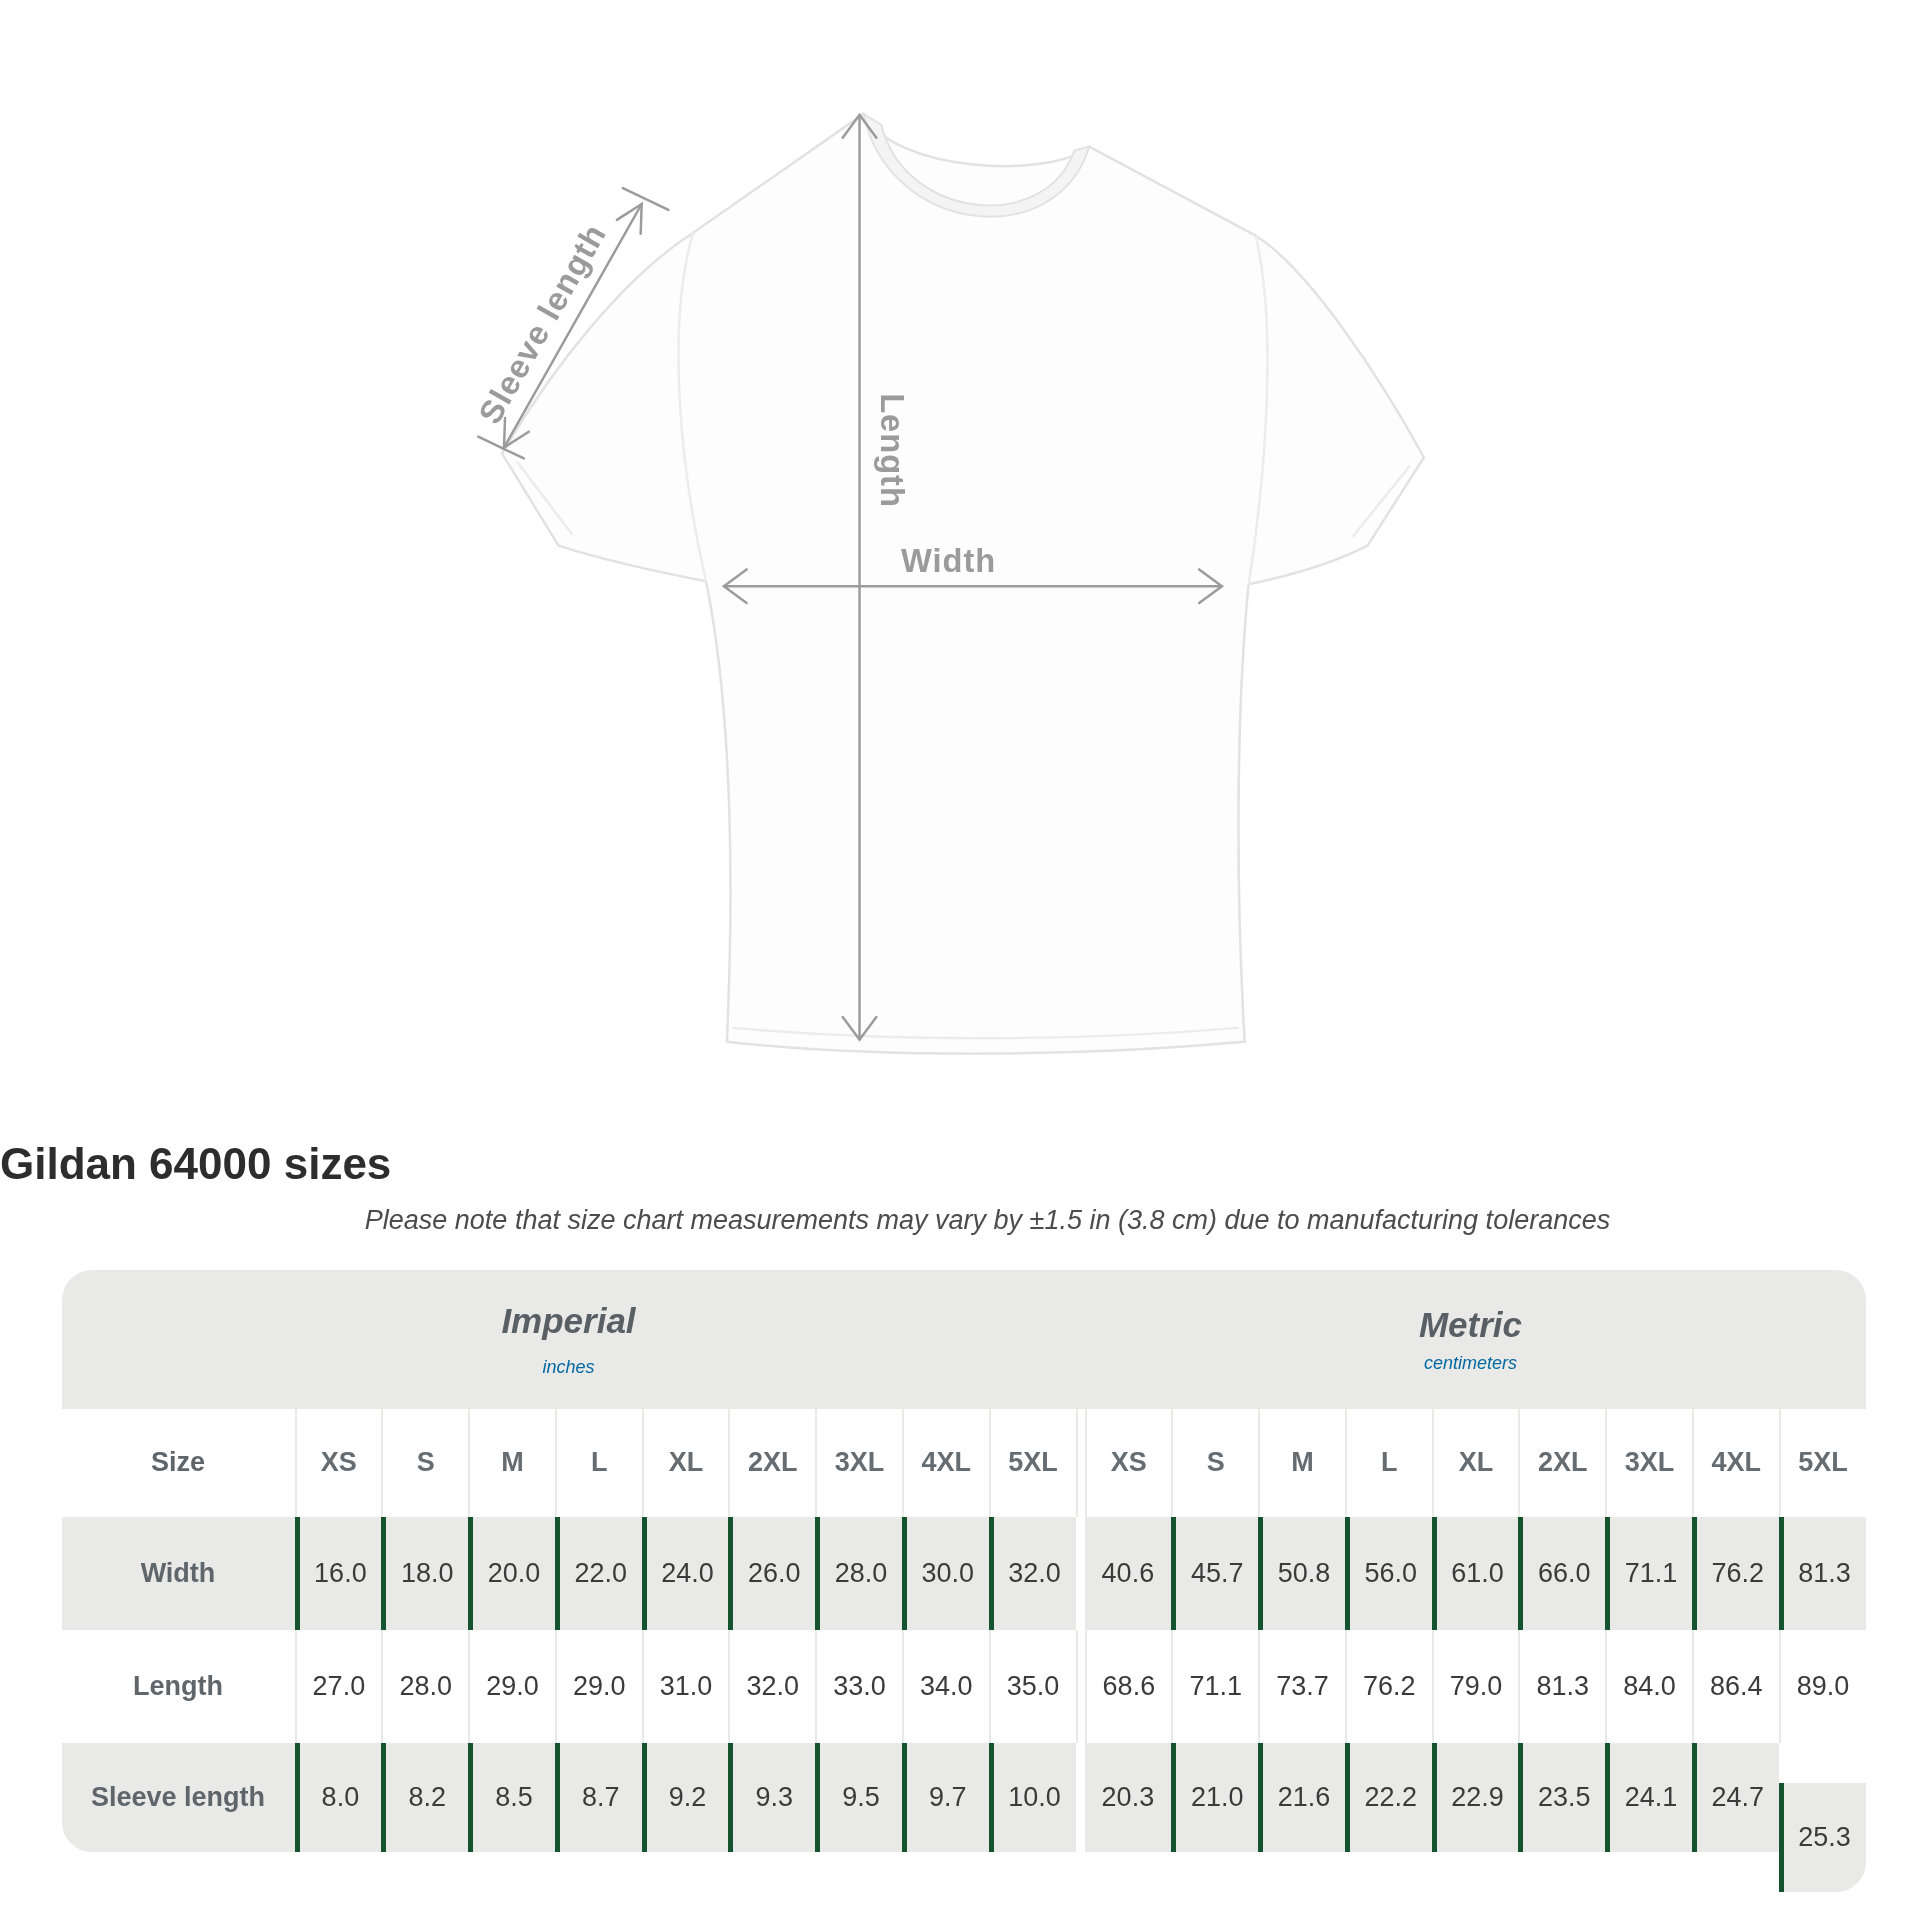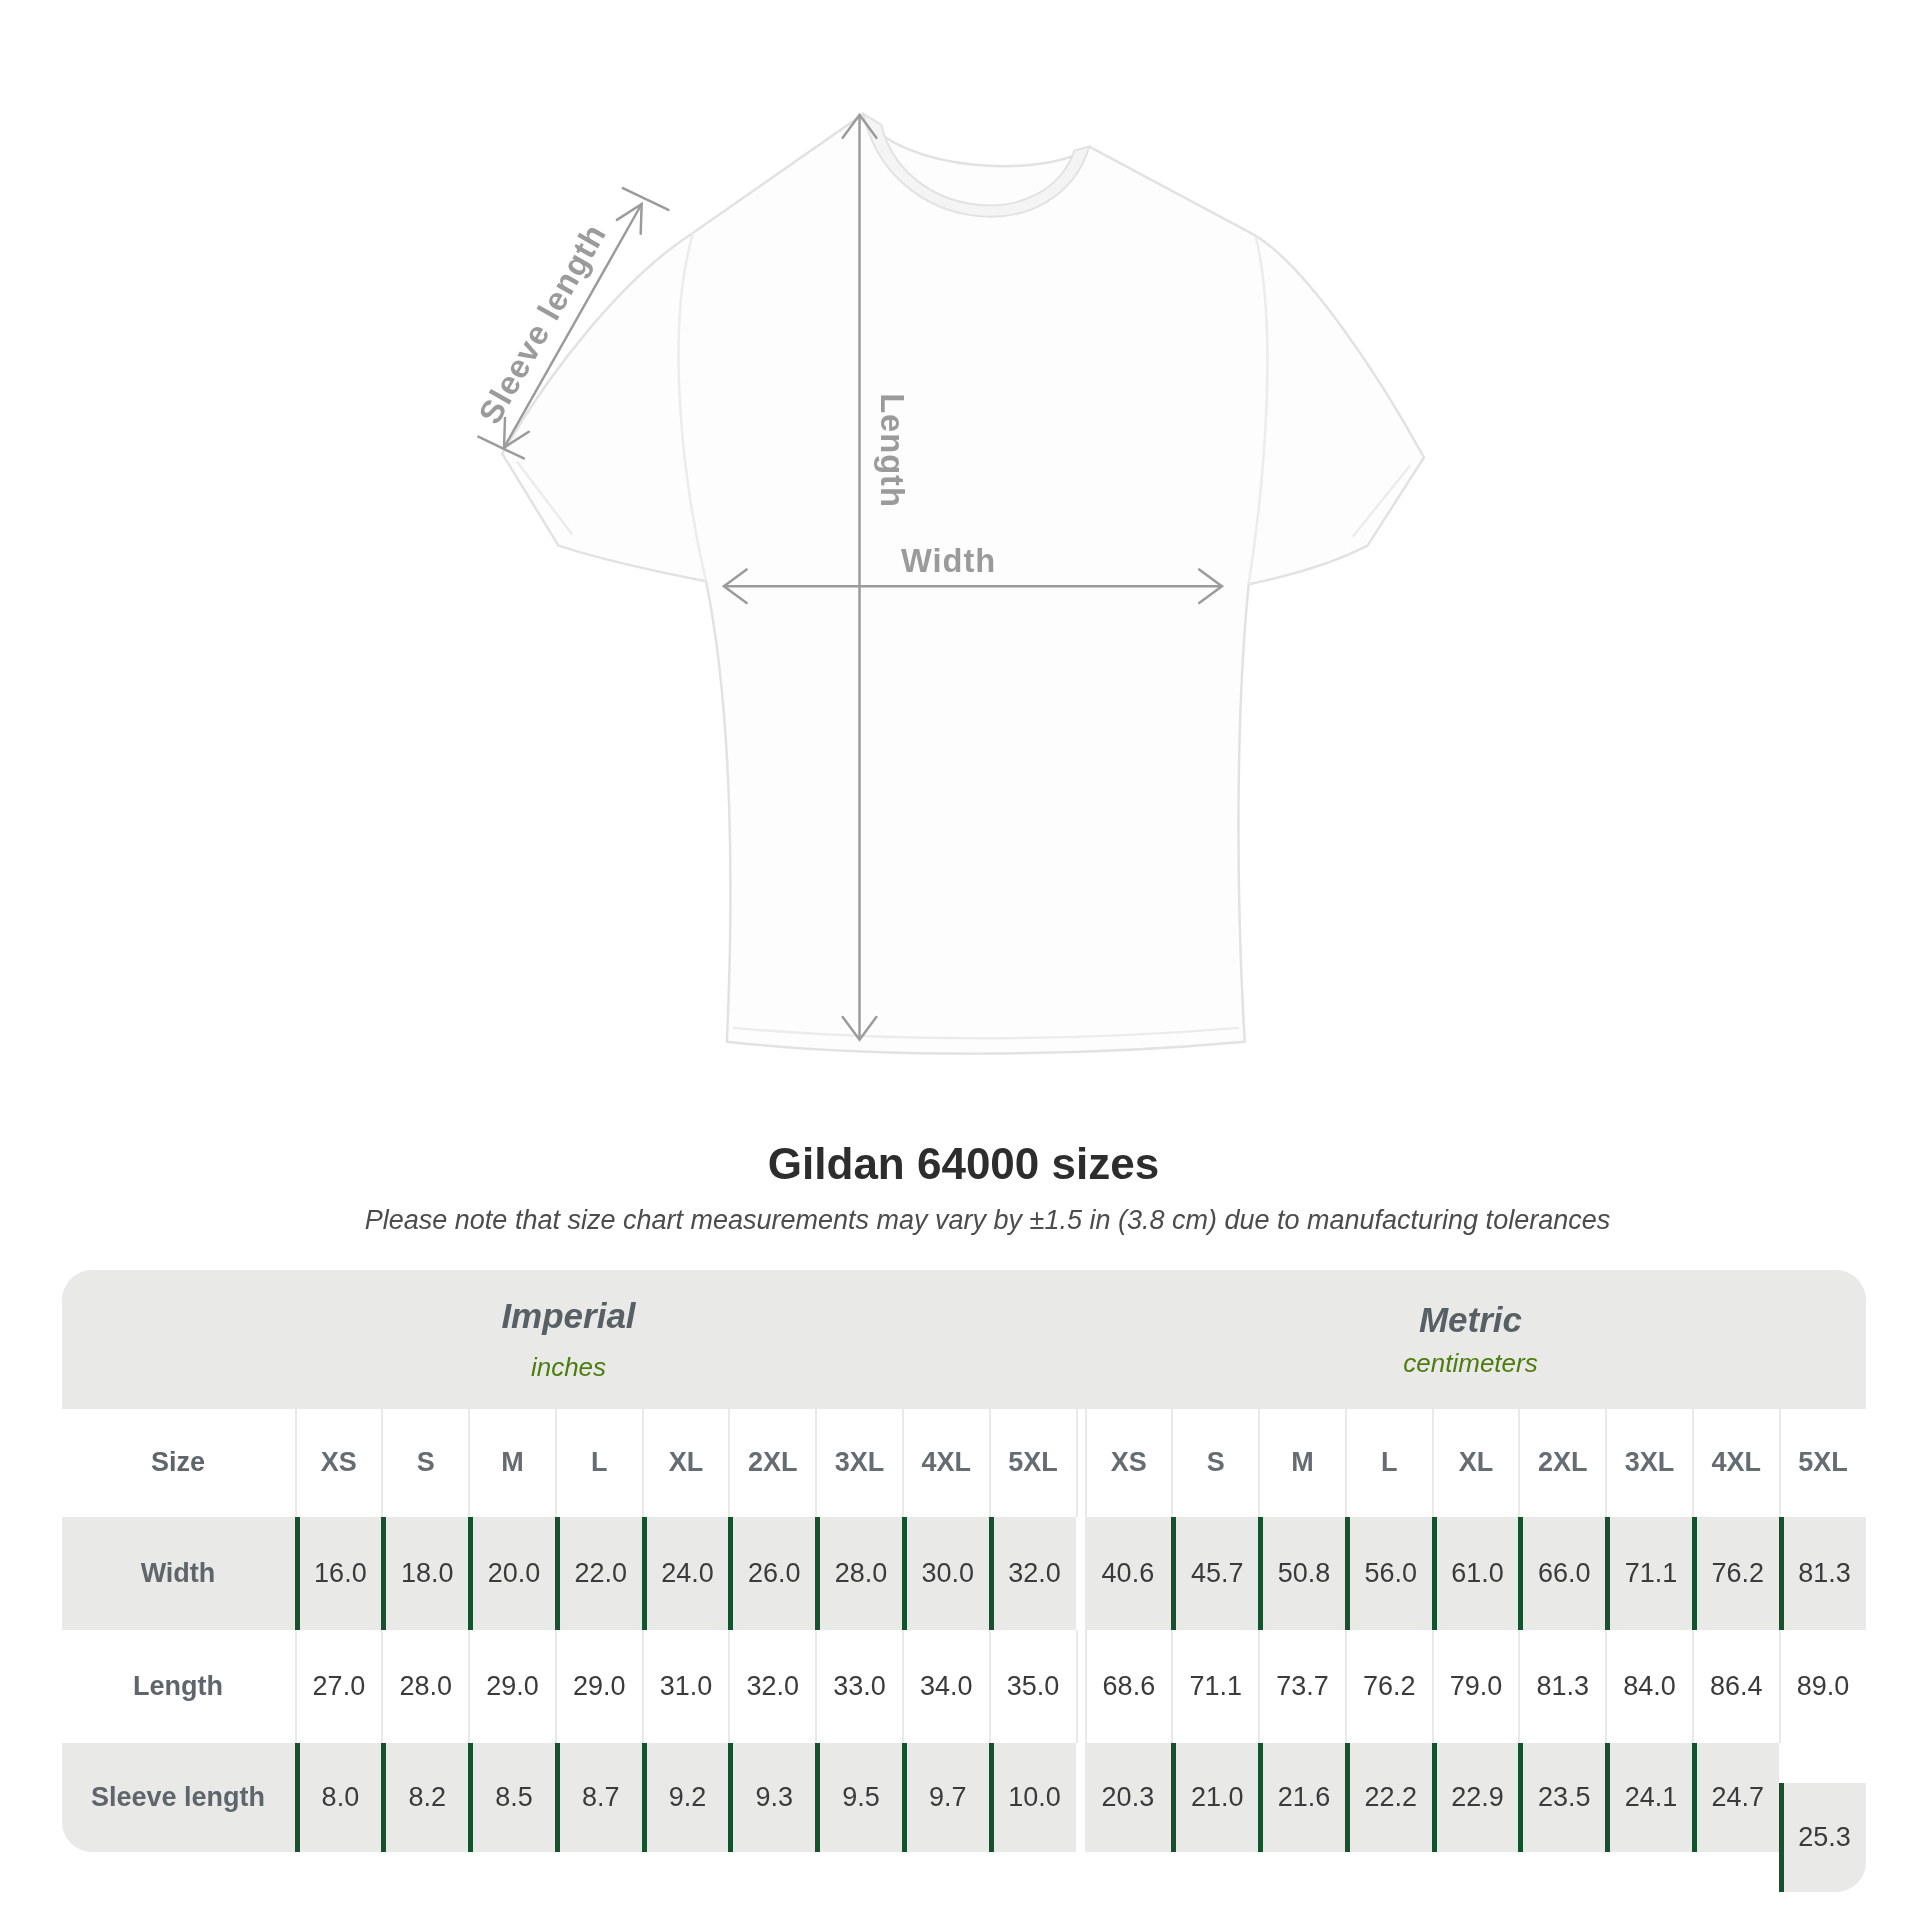--- a/index.html
+++ b/index.html
@@ -13,21 +13,21 @@
   
   .stage{position:relative;width:1927px;height:1117px;}
   .stage svg{display:block;}
   .ann-label{
     font-family:"Liberation Sans","DejaVu Sans",sans-serif;
     font-weight:bold;font-size:33px;fill:#9b9b9b;letter-spacing:1px;
   }
   
   .title{
     margin:0;padding-top:22px;
-    text-align:center;font-size:44px;font-weight:bold;color:#2d2d2d;line-height:1.15;
+    text-align:left;font-size:44px;font-weight:bold;color:#2d2d2d;line-height:1.15;
   }
   .subtitle{
     margin:14px 0 0 0;
     text-align:center;font-style:italic;font-size:27px;color:#4c4c4c;line-height:1.2;padding-left:48px;
   }
   
   .t{
     display:grid;
     grid-template-columns:233px repeat(9,1fr) 9px repeat(9,1fr);
     width:1804px;margin:34px auto 0;
@@ -38,21 +38,21 @@
   .r-w{height:113px}
   .r-l{height:113px}
   .r-s{height:109px}
   .bg-g{background:#e9e9e8}
   .bg-w{background:#ffffff}
   .sep-l{border-left:2px solid #e9e9e8}
   .sep-w{border-left:5px solid #14532d}
   .band-left{grid-column:1/11;border-radius:30px 0 0 0;flex-direction:column;gap:16px;}
   .band-right{grid-column:11/21;border-radius:0 30px 0 0;flex-direction:column;gap:8px;}
   .unit-name{font-size:35px;font-weight:bold;font-style:italic;color:#596065;}
-  .unit-sub{font-size:26px;font-style:italic;color:#4d7c0f;}
+  .unit-sub{font-size:18px;font-style:italic;color:#0369a1;}
   .hdr{font-size:27px;font-weight:bold;color:#666d72;}
   .rowlab{font-size:27px;font-weight:bold;color:#5f666b;}
   .val{font-size:27px;color:#3b3b3b;}
   .corner-bl{border-radius:0 0 0 30px;}
   .corner-br{border-radius:0 0 30px 0;margin-top:40px;}
 </style>
 </head>
 <body>
 
 <div class="page">

